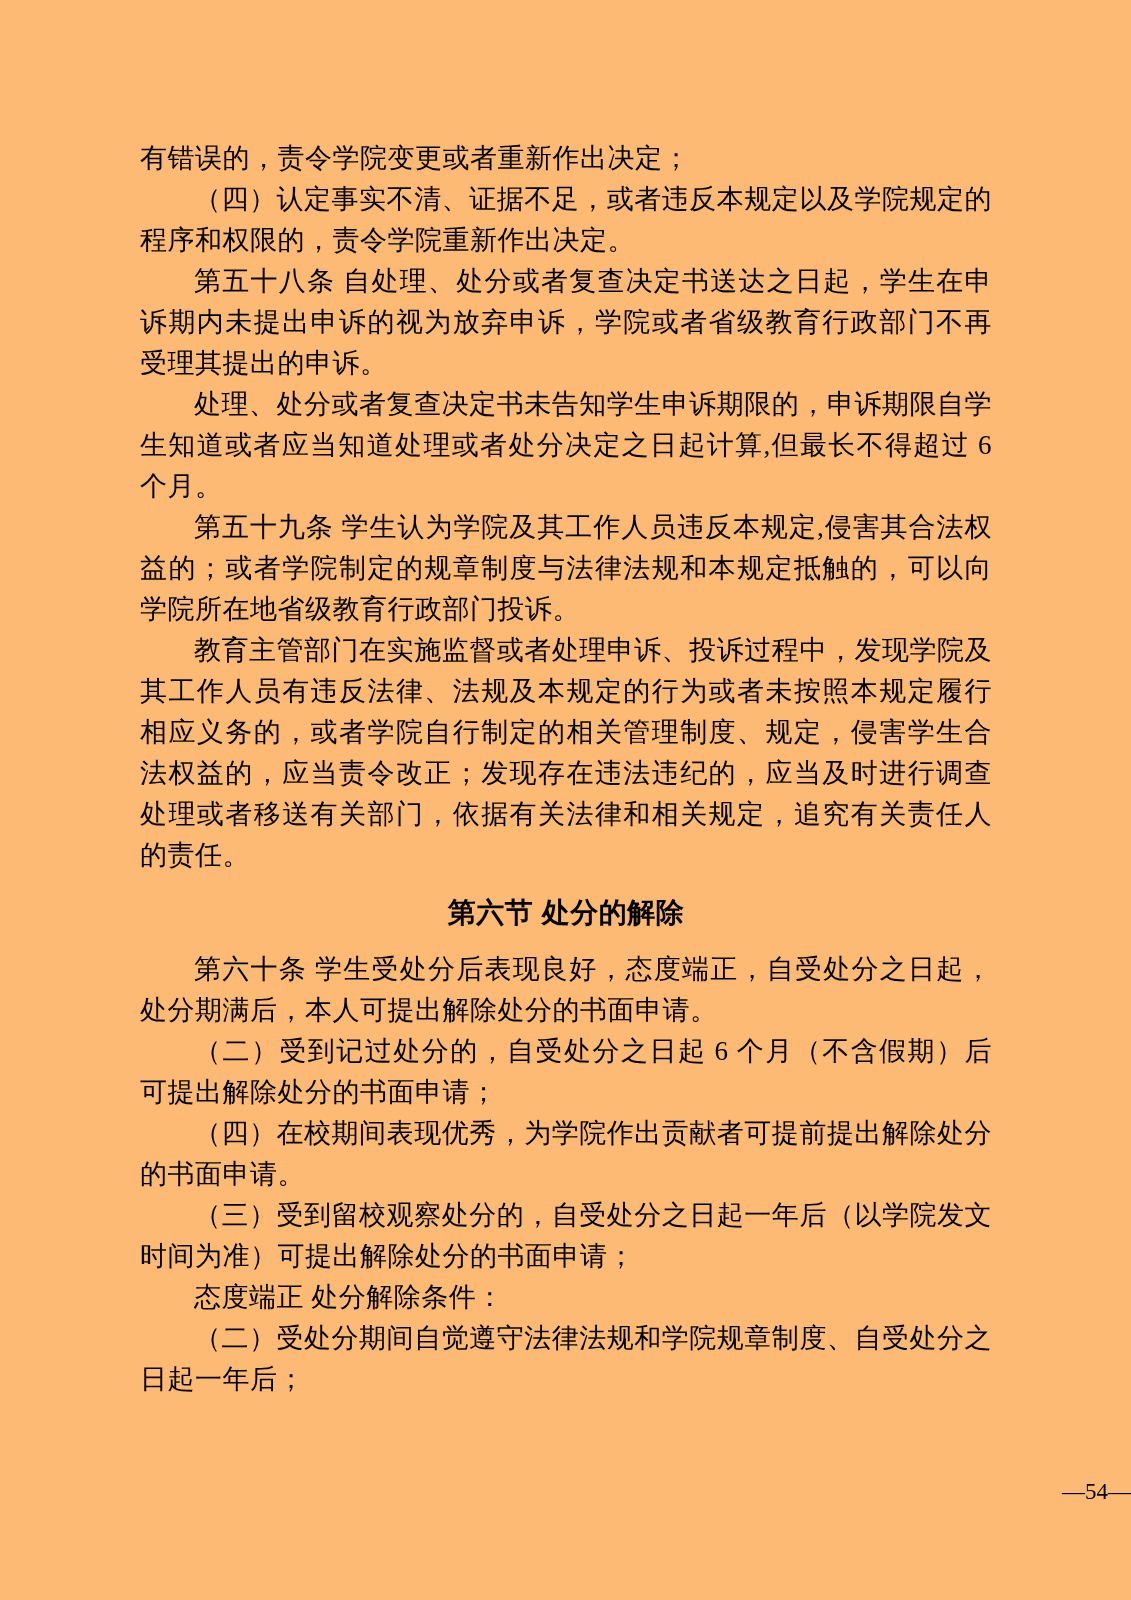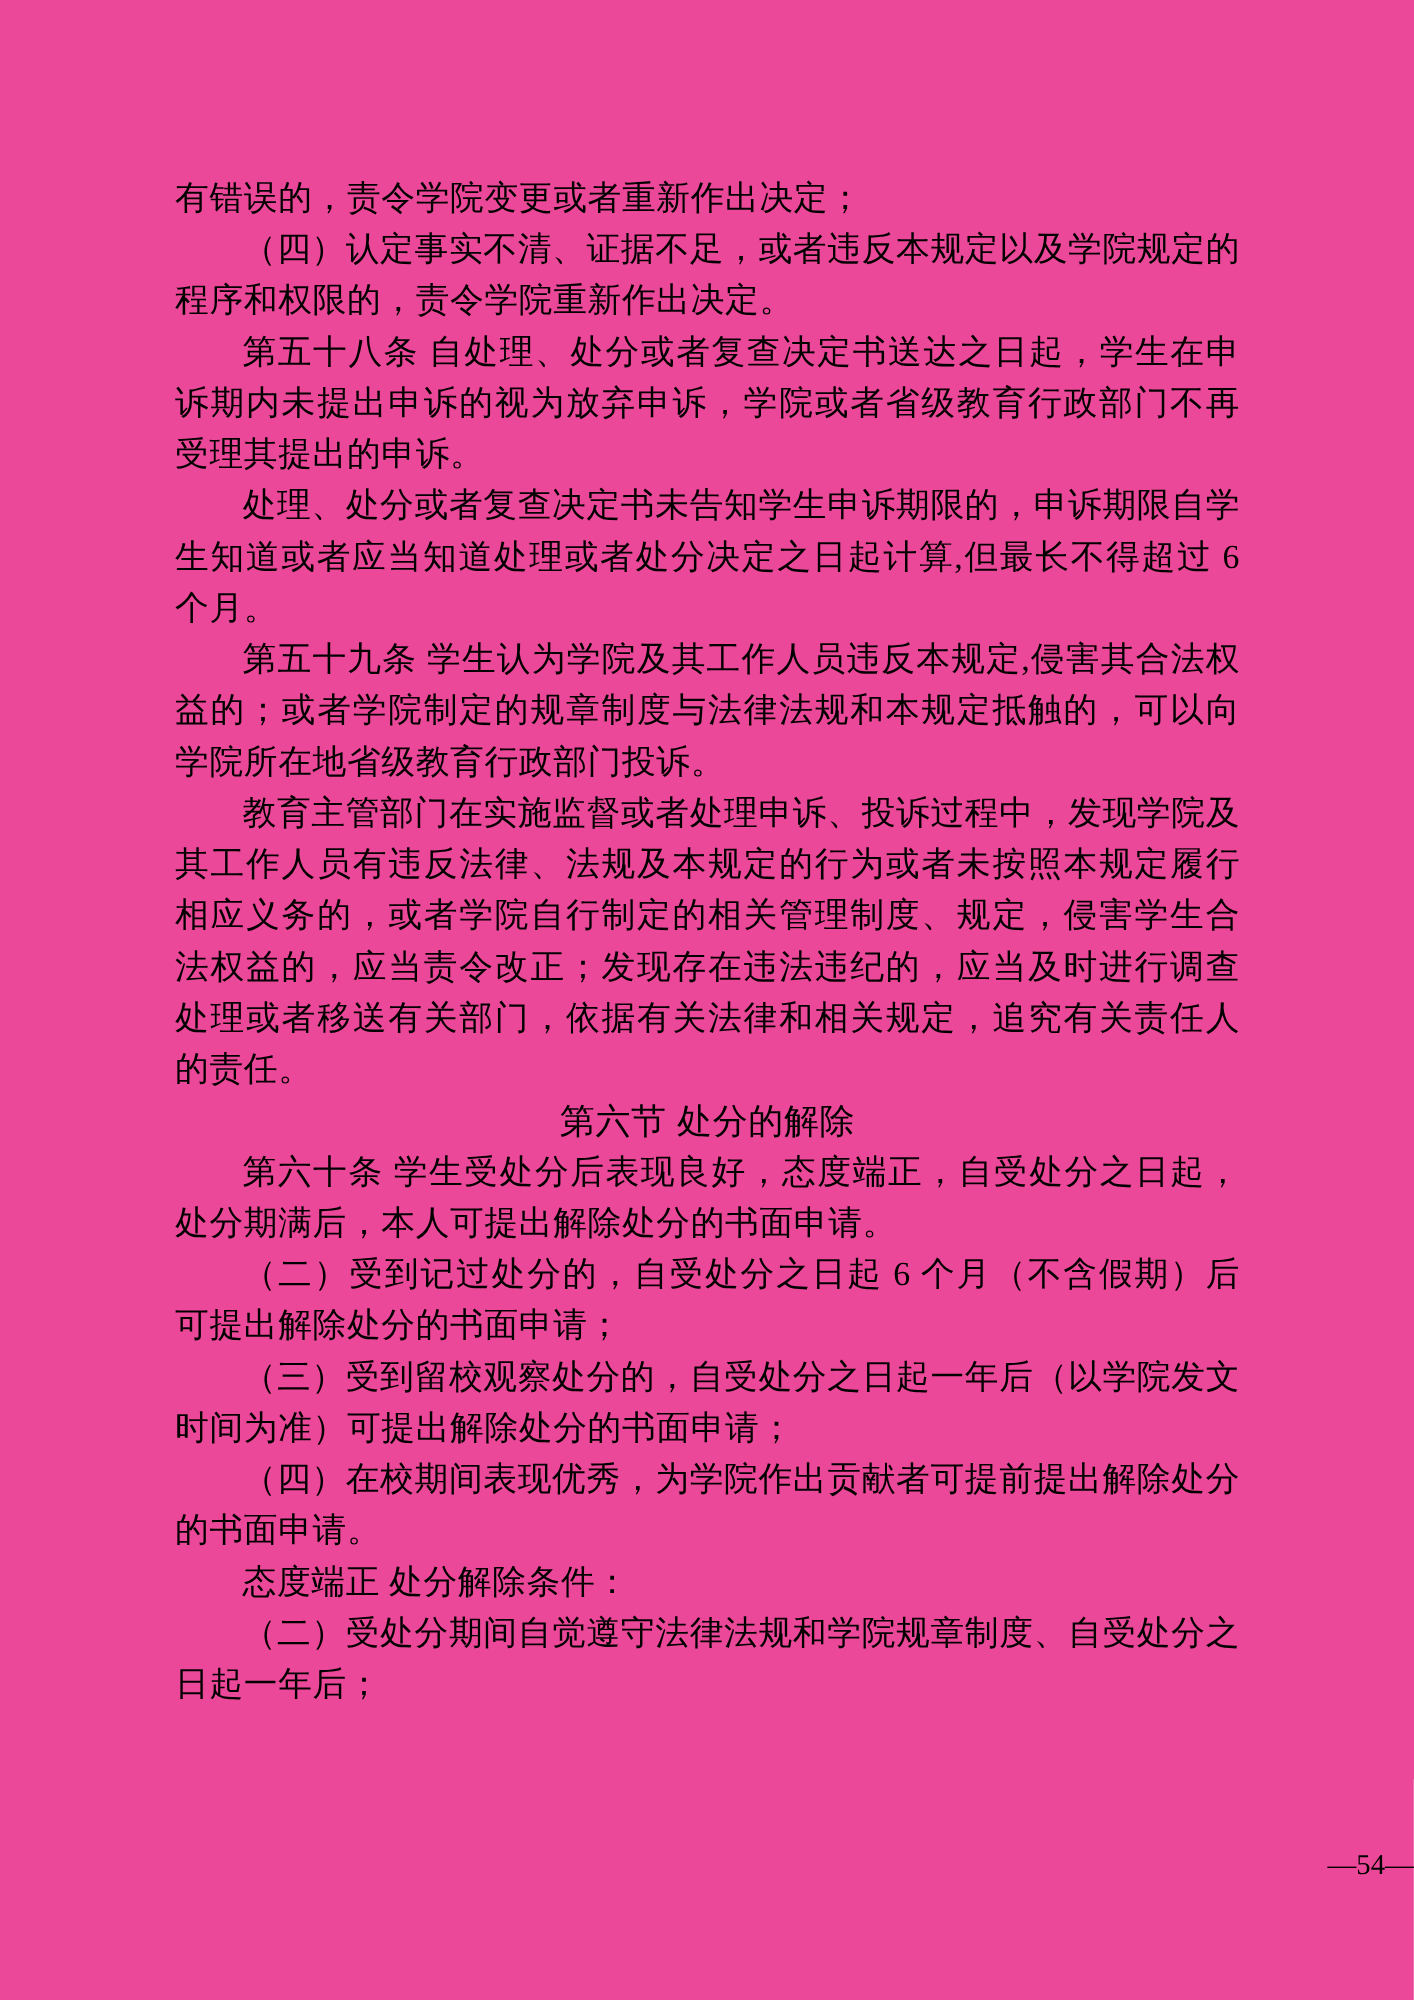--- a/index.html
+++ b/index.html
@@ -11,21 +11,21 @@
     position: relative;
     width: 1131px;
     height: 1600px;
     overflow: hidden;
     color: #000000;
     font-family: "Liberation Serif", "DejaVu Serif", serif;
   }
   .page {
     position: absolute;
     inset: 0;
-    background: #ec4899;
+    background: #fdba74;
   }
   .content {
     position: absolute;
     left: 140px;
     top: 138px;
     width: 852px;
     font-size: 27px;
     line-height: 41px;
     text-align: justify;
     letter-spacing: 0.5px;
@@ -35,27 +35,27 @@
     padding: 0;
   }
   p.para.indent {
     text-indent: 2em;
   }
   .article-no {
     font-weight: 400;
     font-family: "Liberation Sans", "DejaVu Sans", sans-serif;
   }
   h2.section-heading {
-    margin: 0;
+    margin: 16px;
     padding: 0;
     font-size: 28px;
     line-height: 41px;
     text-align: center;
     text-indent: 0;
-    font-weight: 400;
+    font-weight: 700;
     font-family: "Liberation Sans", "DejaVu Sans", sans-serif;
   }
   .page-footer {
     position: absolute;
     top: 1478px;
     left: 0;
     width: 100%;
     text-align: right;
     font-size: 23px;
     line-height: 28px;
@@ -69,19 +69,19 @@
   <main class="content" id="document-body">
       <p class="para">有错误的，责令学院变更或者重新作出决定；</p>
       <p class="para indent">（四）认定事实不清、证据不足，或者违反本规定以及学院规定的程序和权限的，责令学院重新作出决定。</p>
       <p class="para indent"><b class="article-no">第五十八条</b> <span>自处理、处分或者复查决定书送达之日起，学生在申诉期内未提出申诉的视为放弃申诉，学院或者省级教育行政部门不再受理其提出的申诉。</span></p>
       <p class="para indent">处理、处分或者复查决定书未告知学生申诉期限的，申诉期限自学生知道或者应当知道处理或者处分决定之日起计算,但最长不得超过 6 个月。</p>
       <p class="para indent"><b class="article-no">第五十九条</b> <span>学生认为学院及其工作人员违反本规定,侵害其合法权益的；或者学院制定的规章制度与法律法规和本规定抵触的，可以向学院所在地省级教育行政部门投诉。</span></p>
       <p class="para indent">教育主管部门在实施监督或者处理申诉、投诉过程中，发现学院及其工作人员有违反法律、法规及本规定的行为或者未按照本规定履行相应义务的，或者学院自行制定的相关管理制度、规定，侵害学生合法权益的，应当责令改正；发现存在违法违纪的，应当及时进行调查处理或者移送有关部门，依据有关法律和相关规定，追究有关责任人的责任。</p>
       <h2 class="section-heading">第六节 处分的解除</h2>
       <p class="para indent"><b class="article-no">第六十条</b> <span>学生受处分后表现良好，态度端正，自受处分之日起，处分期满后，本人可提出解除处分的书面申请。</span></p>
       <p class="para indent">（二）受到记过处分的，自受处分之日起 6 个月（不含假期）后可提出解除处分的书面申请；</p>
+      <p class="para indent">（四）在校期间表现优秀，为学院作出贡献者可提前提出解除处分的书面申请。</p>
       <p class="para indent">（三）受到留校观察处分的，自受处分之日起一年后（以学院发文时间为准）可提出解除处分的书面申请；</p>
-      <p class="para indent">（四）在校期间表现优秀，为学院作出贡献者可提前提出解除处分的书面申请。</p>
       <p class="para indent"><b class="article-no">态度端正</b> <span>处分解除条件：</span></p>
       <p class="para indent">（二）受处分期间自觉遵守法律法规和学院规章制度、自受处分之日起一年后；</p>
     </main>
   <footer class="page-footer">—54—</footer>
 </div>
 
 </body></html>

